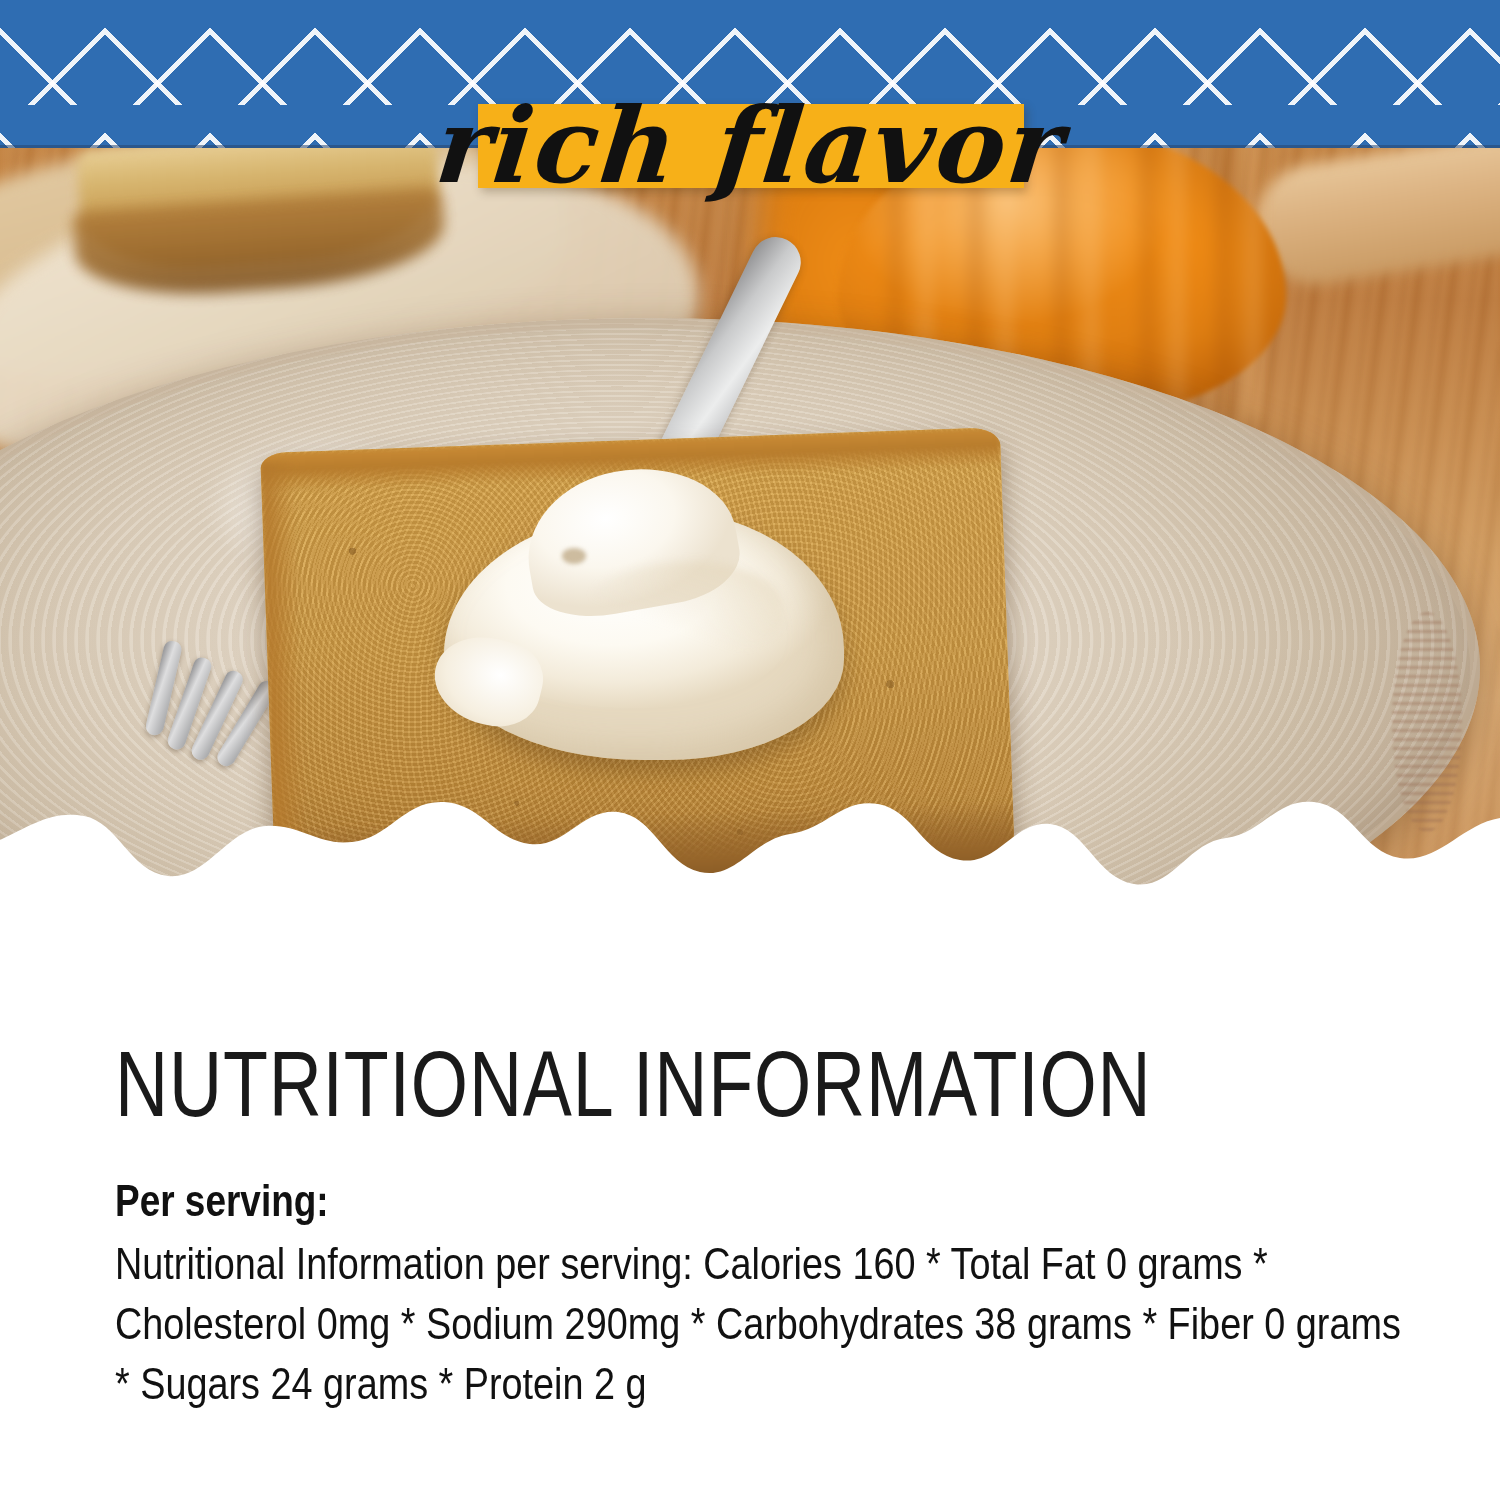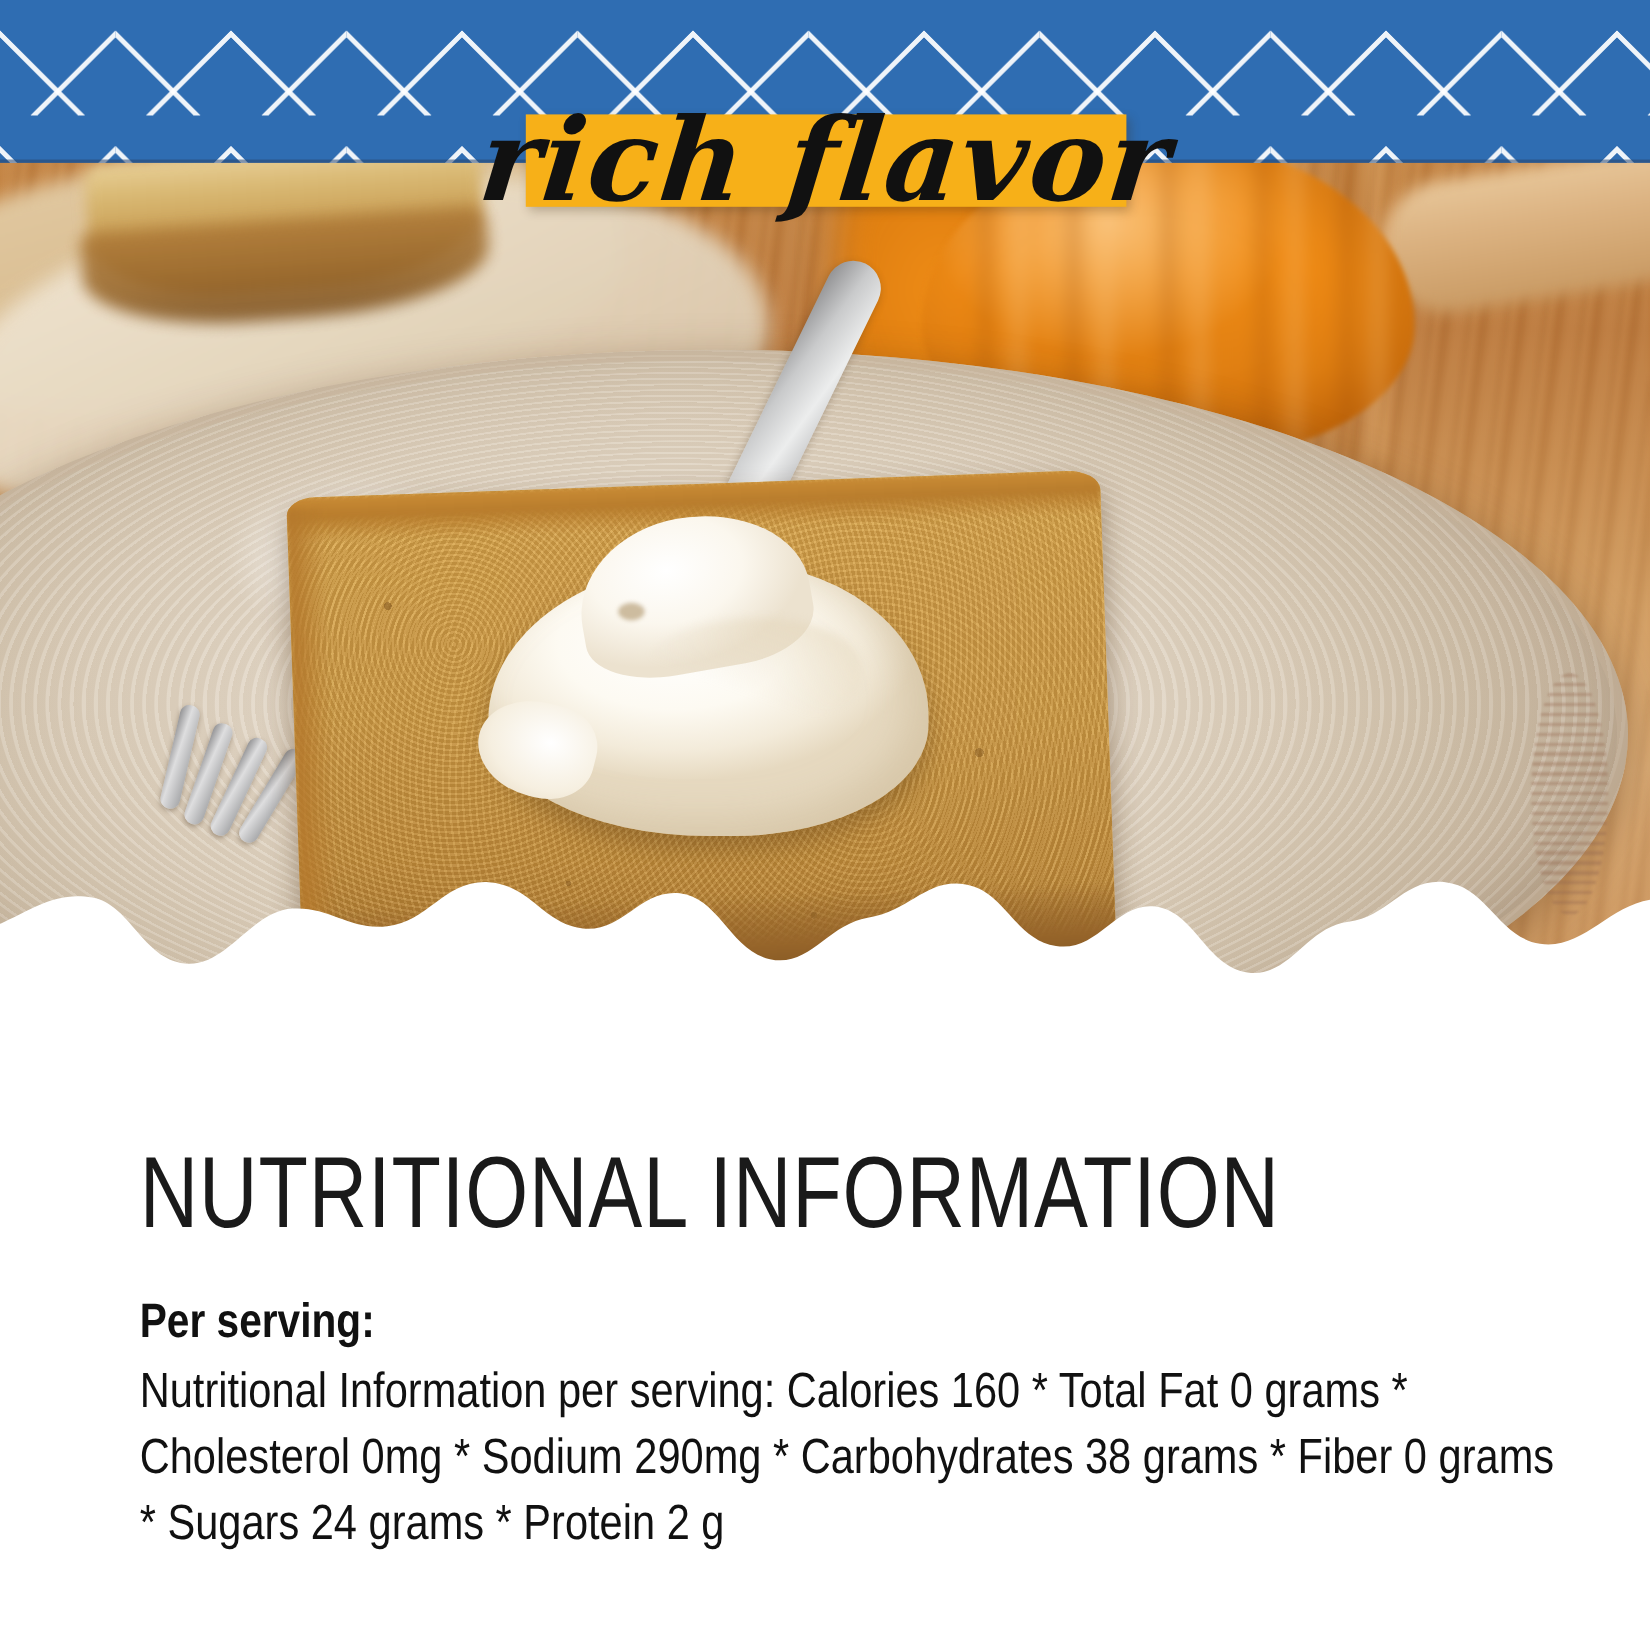--- a/index.html
+++ b/index.html
@@ -260,21 +260,21 @@
     font-family:"DejaVu Serif",serif;
     font-style:italic;font-weight:700;
     font-size:104px;line-height:1;color:#111;
     letter-spacing:2px;
     white-space:nowrap;
     transform:skewX(-6deg);
   }
 
   
   #nutrition{
-    position:absolute;left:127px;top:1038px;width:1290px;
+    position:absolute;left:115px;top:1038px;width:1290px;
   }
   #nutrition-title{
     font-family:"Liberation Sans",sans-serif;
     font-weight:400;
     font-size:92px;
     line-height:1;
     color:#1a1a1a;
     letter-spacing:1px;
     transform:scaleX(.80);
     transform-origin:left center;

